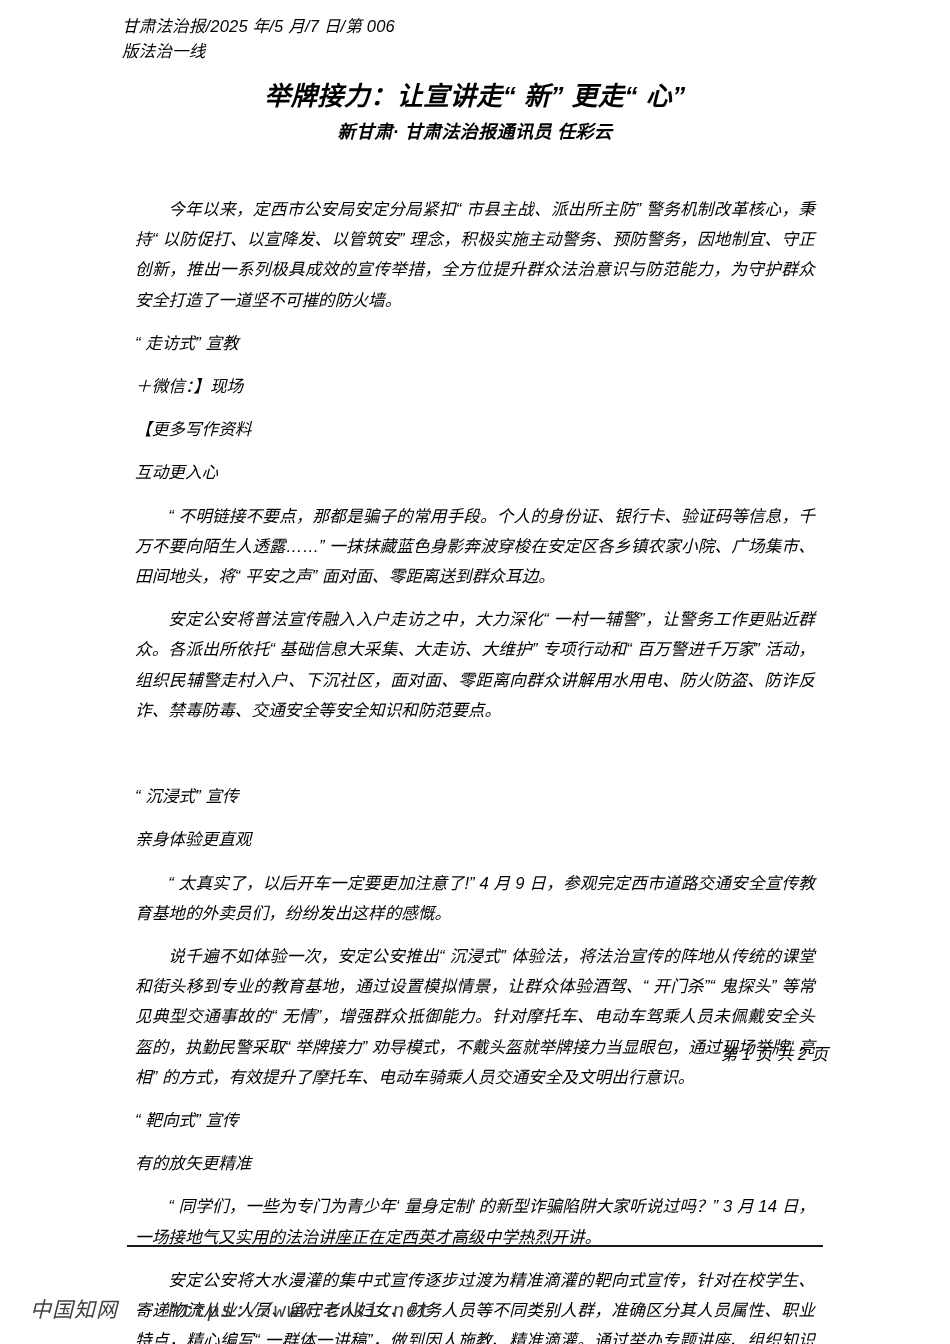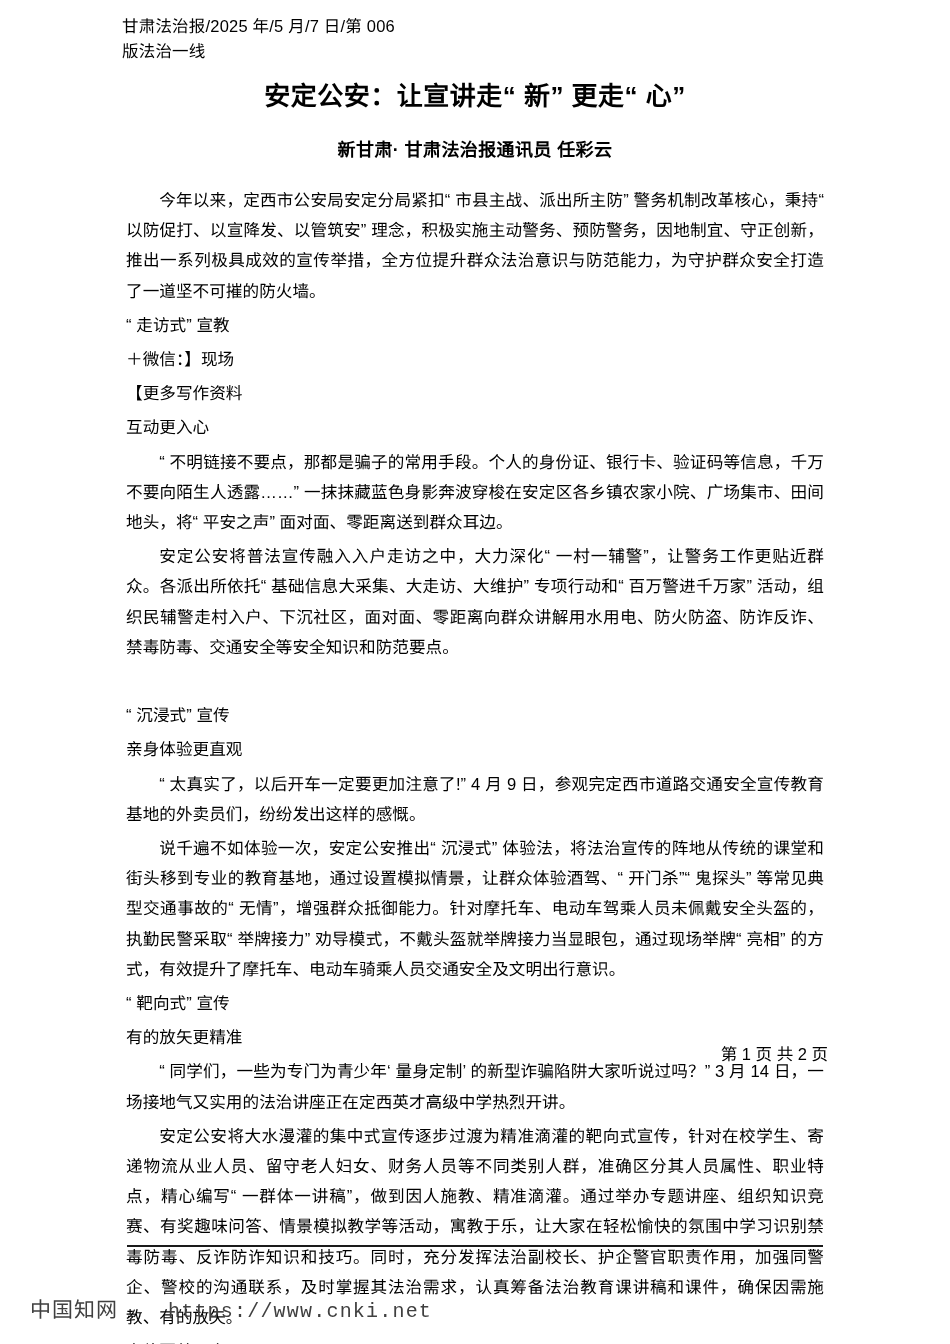--- a/index.html
+++ b/index.html
@@ -15,20 +15,21 @@
     font-family: "Liberation Sans", "DejaVu Sans", sans-serif;
     color: #000000;
     overflow: hidden;
   }
 
   .page {
     position: relative;
     width: 950px;
     height: 1007px;
     box-sizing: border-box;
+    font-style: italic;
   }
 
   
   .masthead {
     position: absolute;
     left: 122px;
     top: 14px;
     width: 400px;
     font-size: 16.5px;
     line-height: 25px;
@@ -44,41 +45,41 @@
     width: 950px;
     text-align: center;
   }
   .doc-title {
     font-size: 26px;
     font-weight: bold;
     line-height: 36px;
     letter-spacing: 0.5px;
   }
   .doc-byline {
-    margin-top: 22px;
+    margin-top: 4px;
     font-size: 18px;
     font-weight: bold;
     line-height: 28px;
     letter-spacing: 0.4px;
   }
 
   
   .article-body {
     position: absolute;
     left: 122px;
     top: 182px;
     width: 706px;
     font-size: 16.6px;
     line-height: 30.2px;
     text-align: justify;
     text-justify: inter-ideograph;
     letter-spacing: 0.05px;
   }
   .article-body p {
-    margin: 4px;
+    margin: 13px;
     text-indent: 2em;
   }
   .article-body p.noindent {
     text-indent: 0;
   }
   .article-body p.gap {
     height: 30.2px;
   }
 
   
@@ -125,21 +126,21 @@
 <body>
 
 <div class="page">
 
   <div class="masthead">
     <div>甘肃法治报/2025 年/5 月/7 日/第 006</div>
     <div>版法治一线</div>
   </div>
 
   <div class="title-block">
-    <div class="doc-title">安定公安：让宣讲走“ 新” 更走“ 心”</div>
+    <div class="doc-title">举牌接力：让宣讲走“ 新” 更走“ 心”</div>
     <div class="doc-byline">新甘肃· 甘肃法治报通讯员  任彩云</div>
   </div>
 
   <div class="article-body">
       <p class="">今年以来，定西市公安局安定分局紧扣“ 市县主战、派出所主防” 警务机制改革核心，秉持“ 以防促打、以宣降发、以管筑安” 理念，积极实施主动警务、预防警务，因地制宜、守正创新，推出一系列极具成效的宣传举措，全方位提升群众法治意识与防范能力，为守护群众安全打造了一道坚不可摧的防火墙。</p>
       <p class="noindent">“ 走访式” 宣教</p>
       <p class="noindent">＋微信：】现场</p>
       <p class="noindent">【更多写作资料</p>
       <p class="noindent">互动更入心</p>
       <p class="">“ 不明链接不要点，那都是骗子的常用手段。个人的身份证、银行卡、验证码等信息，千万不要向陌生人透露……” 一抹抹藏蓝色身影奔波穿梭在安定区各乡镇农家小院、广场集市、田间地头，将“ 平安之声” 面对面、零距离送到群众耳边。</p>

